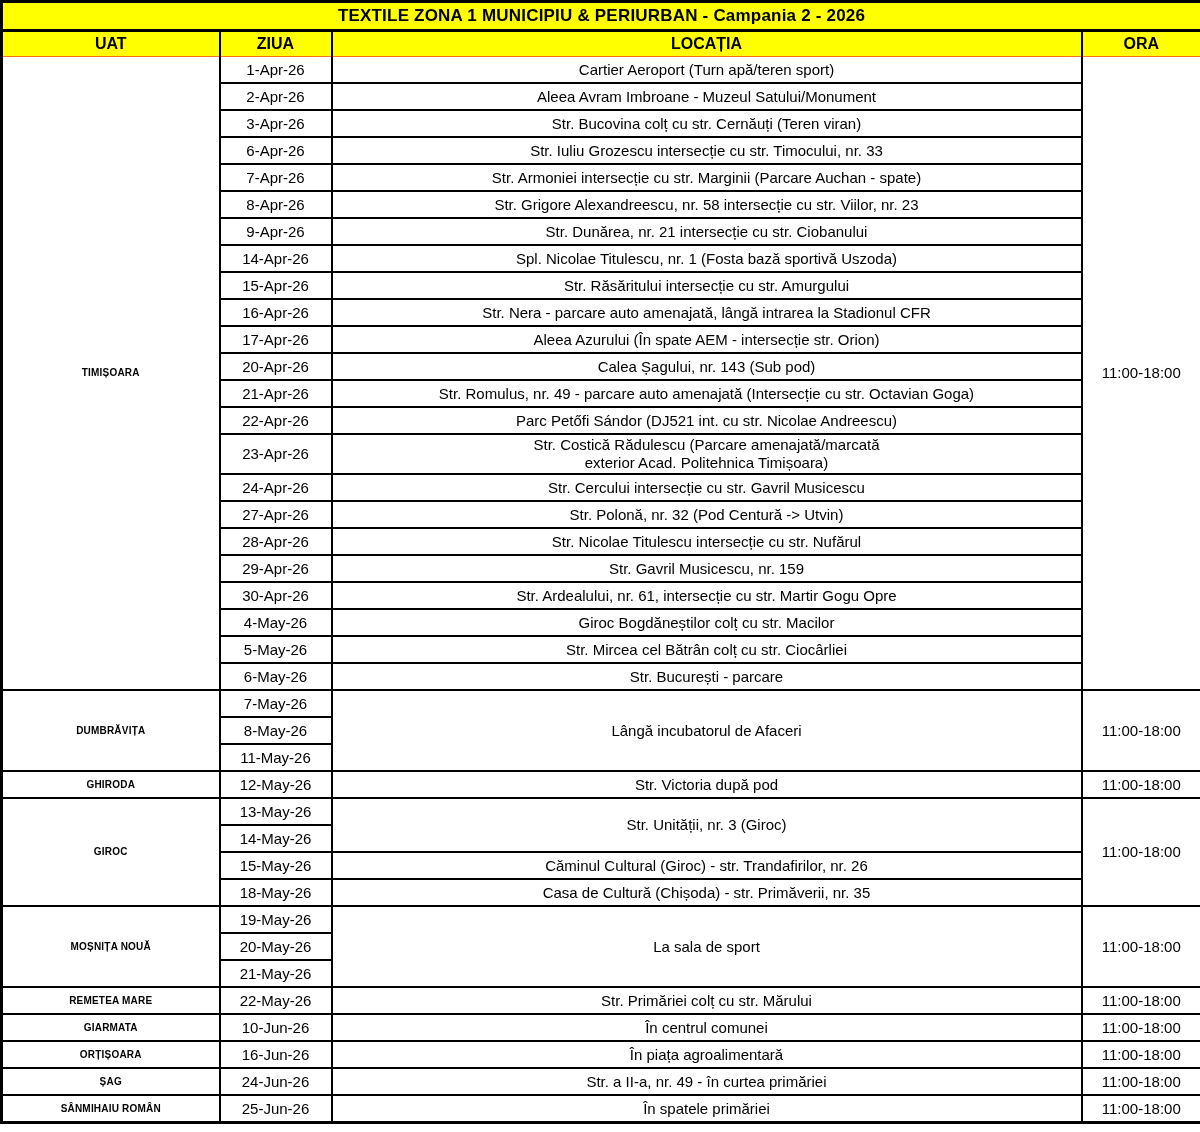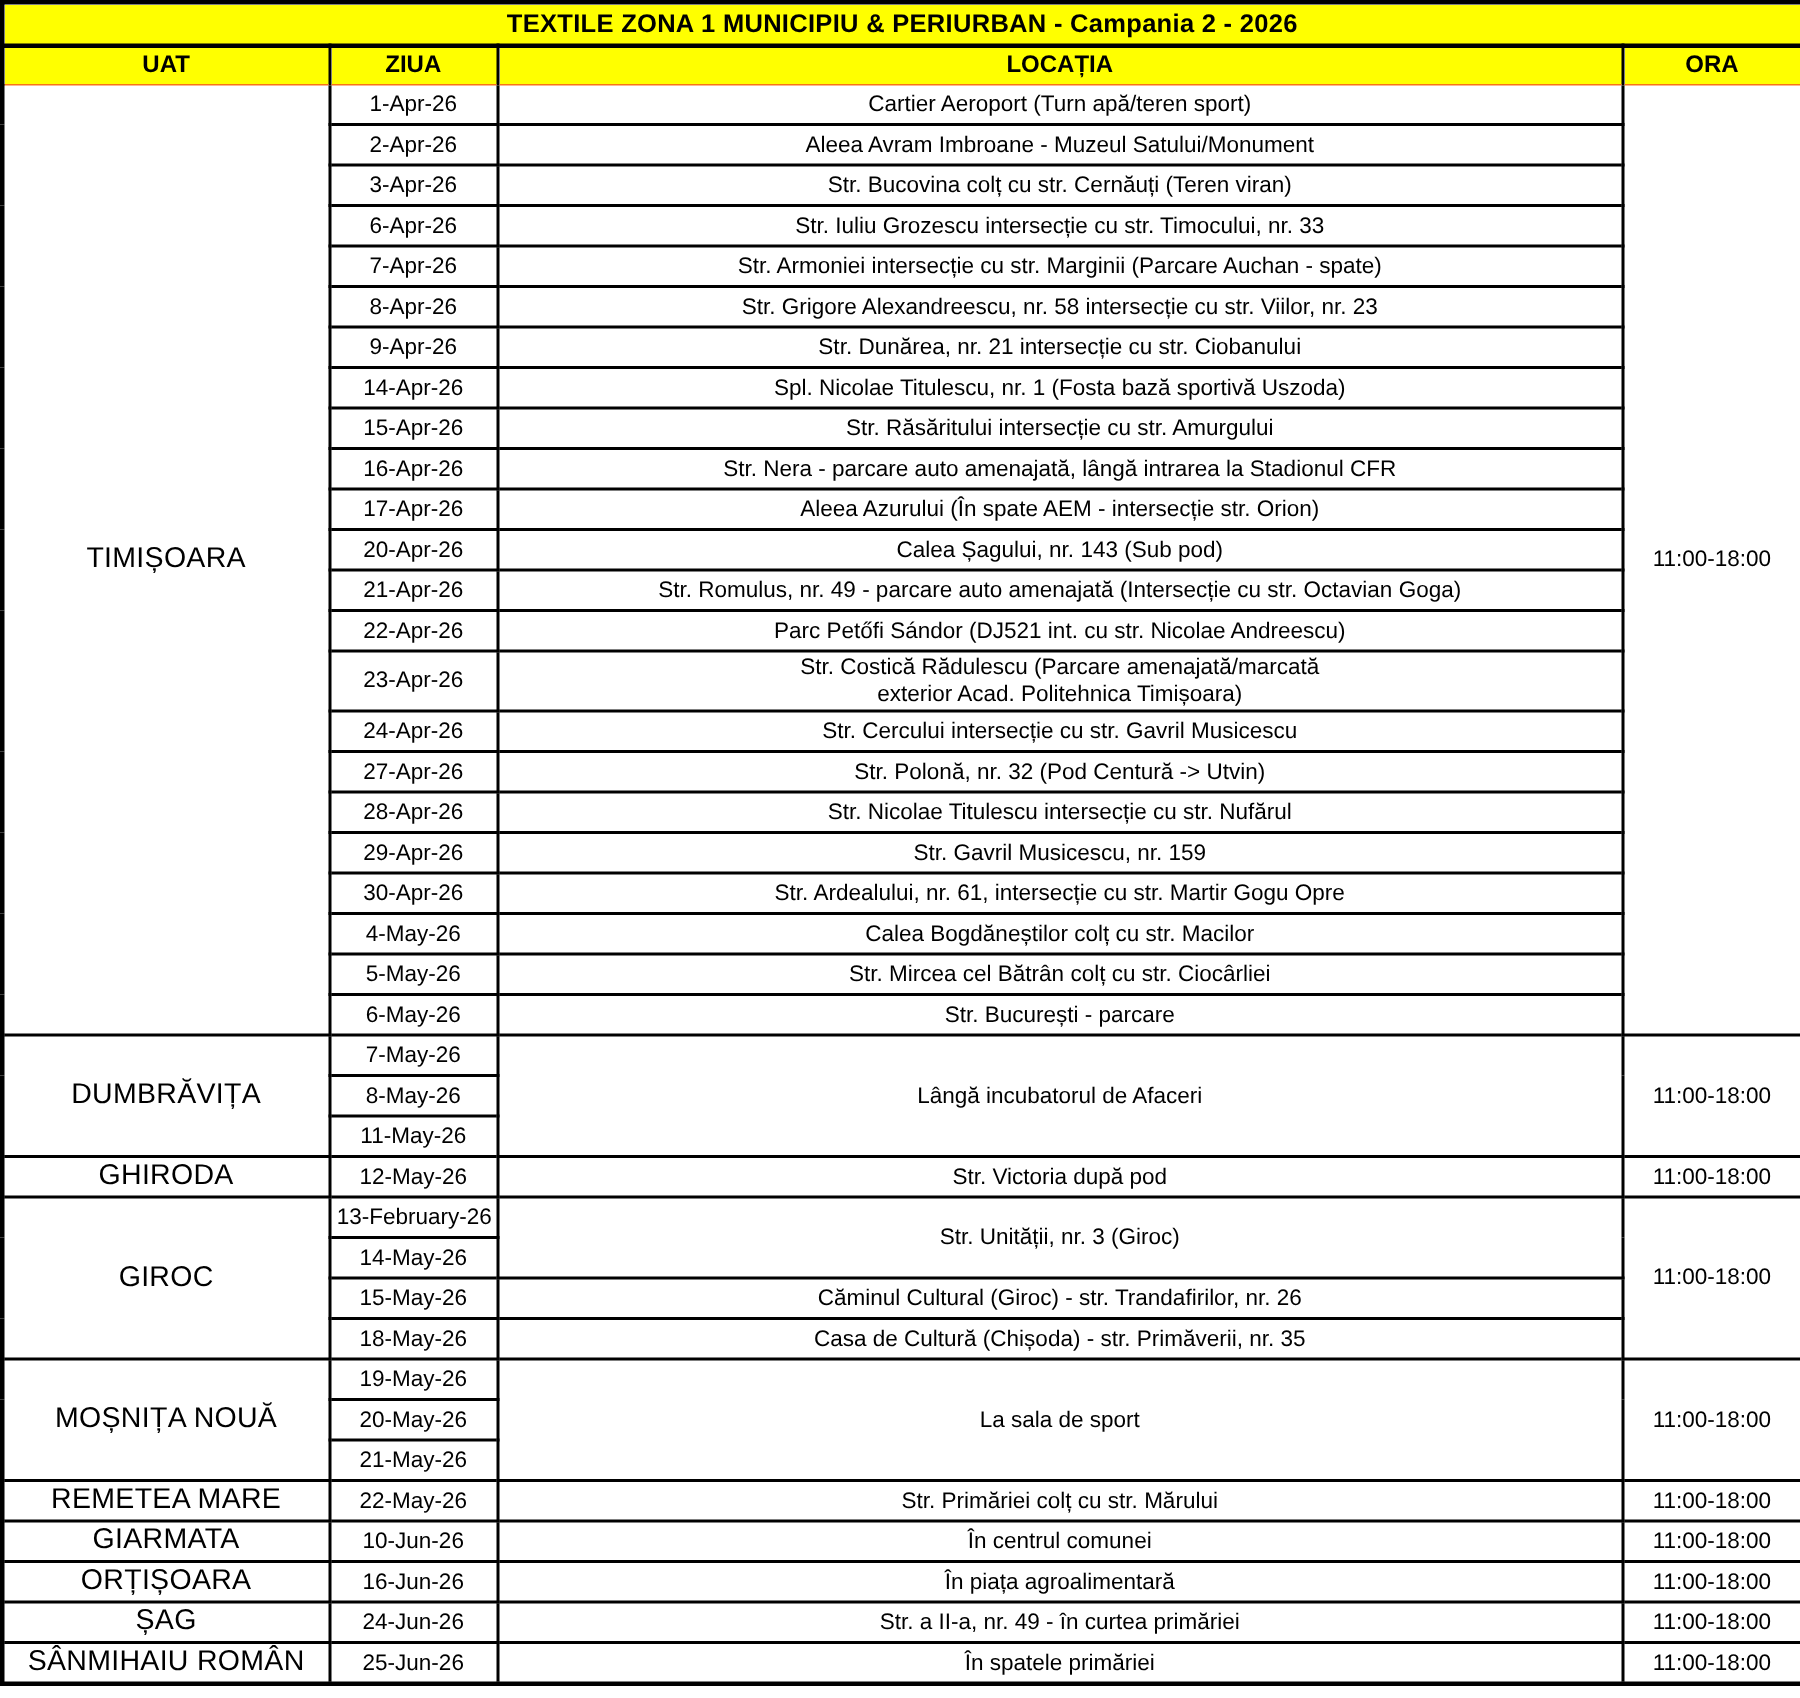--- a/index.html
+++ b/index.html
@@ -39,22 +39,22 @@
     letter-spacing: 0.2px;
   }
   tr.header-row th {
     background: #FFFF00;
     font-weight: bold;
     font-size: 16px;
     height: 22px;
     border-bottom: 1px solid #f97316;
   }
   td.uat {
-    font-weight: normal;
-    font-size: 19px;
+    font-weight: bold;
+    font-size: 10px;
     letter-spacing: 0.2px;
   }
   td.loc { white-space: pre-line; }
   td.ziua, td.ora { white-space: nowrap; }
   tr.group-start td { border-top: 1px solid #d946ef; }
 </style>
 </head>
 <body>
 
 <table class="schedule">
@@ -154,21 +154,21 @@
       <tr>
         <td class="ziua">29-Apr-26</td>
         <td class="loc" rowspan="1">Str. Gavril Musicescu, nr. 159</td>
       </tr>
       <tr>
         <td class="ziua">30-Apr-26</td>
         <td class="loc" rowspan="1">Str. Ardealului, nr. 61, intersecție cu str. Martir Gogu Opre</td>
       </tr>
       <tr>
         <td class="ziua">4-May-26</td>
-        <td class="loc" rowspan="1">Calea Bogdăneștilor colț cu str. Macilor</td>
+        <td class="loc" rowspan="1">Giroc Bogdăneștilor colț cu str. Macilor</td>
       </tr>
       <tr>
         <td class="ziua">5-May-26</td>
         <td class="loc" rowspan="1">Str. Mircea cel Bătrân colț cu str. Ciocârliei</td>
       </tr>
       <tr>
         <td class="ziua">6-May-26</td>
         <td class="loc" rowspan="1">Str. București - parcare</td>
       </tr>
       <tr class="group-start">
@@ -184,21 +184,21 @@
         <td class="ziua">11-May-26</td>
       </tr>
       <tr class="group-start">
         <td class="uat" rowspan="1">GHIRODA</td>
         <td class="ziua">12-May-26</td>
         <td class="loc" rowspan="1">Str. Victoria după pod</td>
         <td class="ora" rowspan="1">11:00-18:00</td>
       </tr>
       <tr class="group-start">
         <td class="uat" rowspan="4">GIROC</td>
-        <td class="ziua">13-February-26</td>
+        <td class="ziua">13-May-26</td>
         <td class="loc" rowspan="2">Str. Unității, nr. 3 (Giroc)</td>
         <td class="ora" rowspan="4">11:00-18:00</td>
       </tr>
       <tr>
         <td class="ziua">14-May-26</td>
       </tr>
       <tr>
         <td class="ziua">15-May-26</td>
         <td class="loc" rowspan="1">Căminul Cultural (Giroc) - str. Trandafirilor, nr. 26</td>
       </tr>

